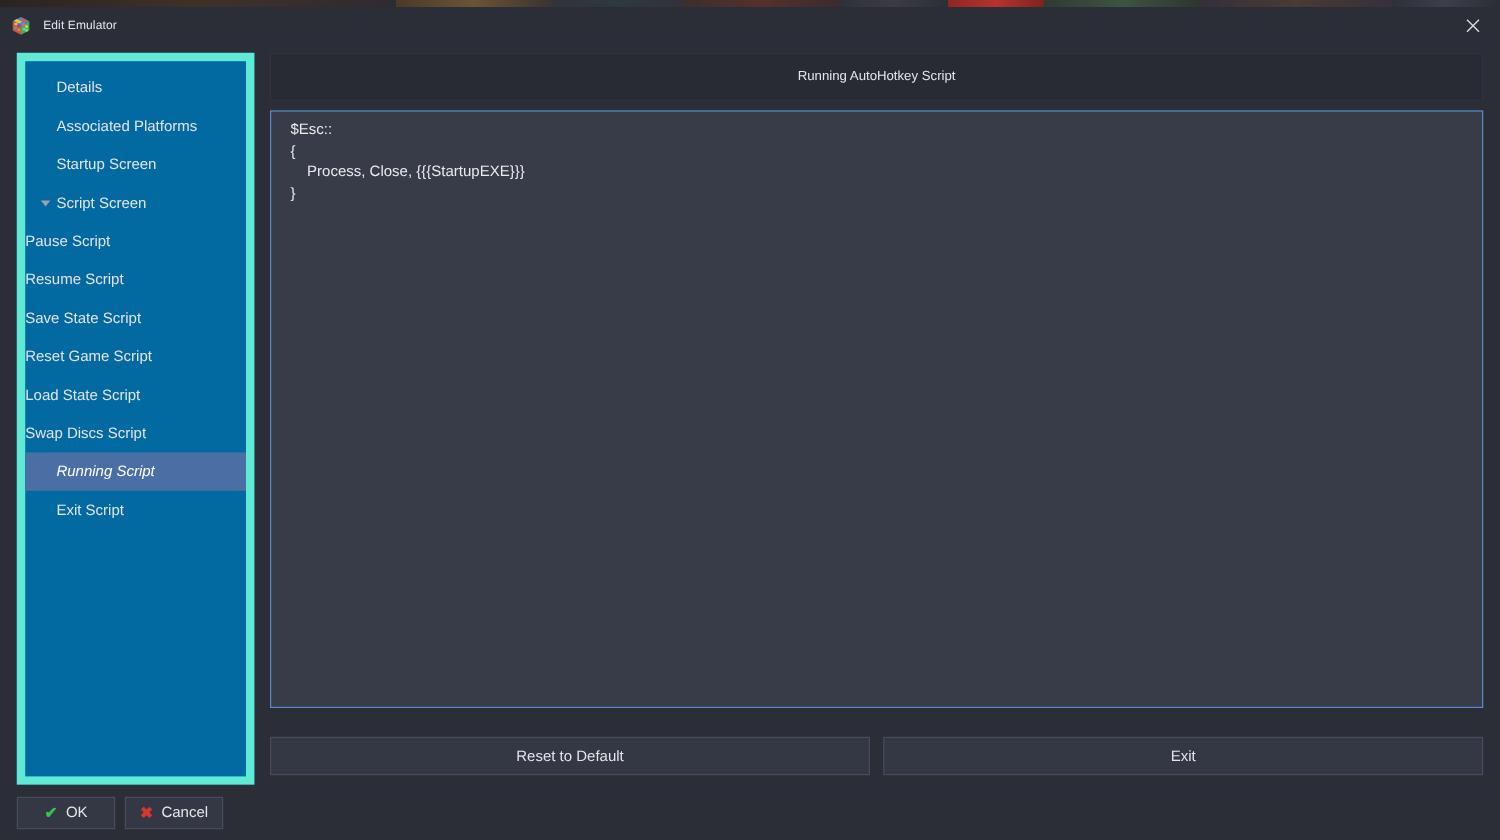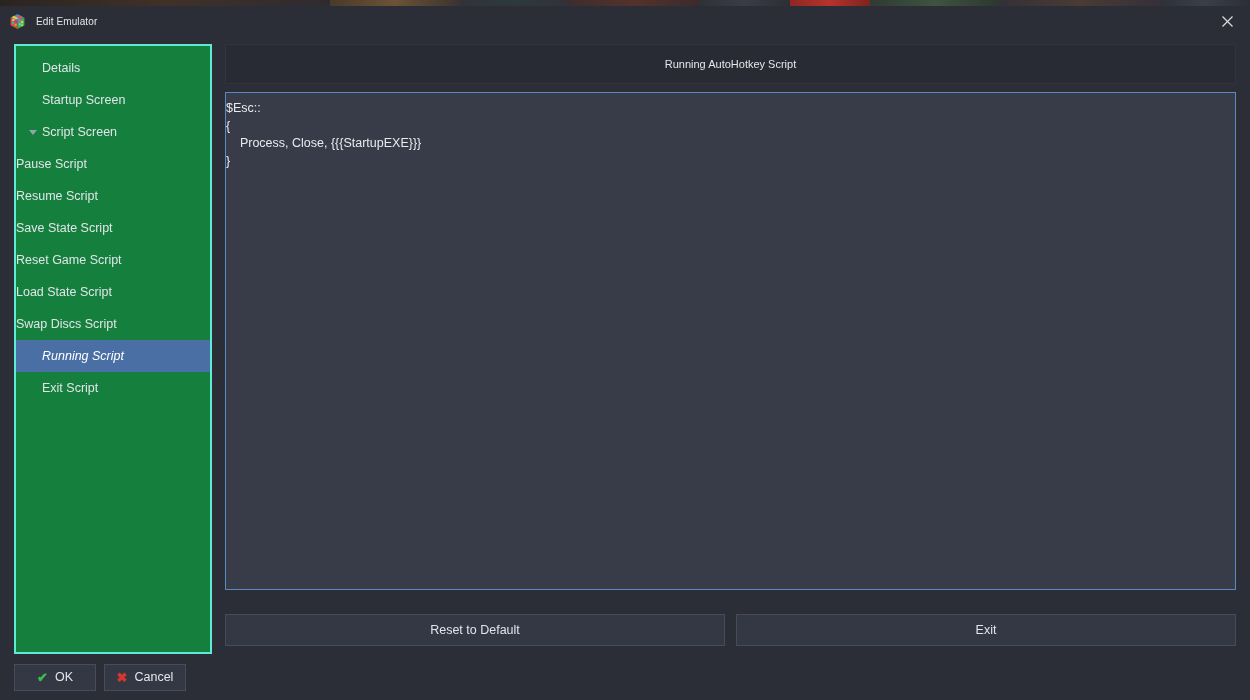--- a/index.html
+++ b/index.html
@@ -81,22 +81,22 @@
     display: flex;
     padding: 8px 14px 0 14px;
     gap: 13px;
     min-height: 0;
   }
 
   
   #sidebar {
     width: 198px;
     flex: 0 0 198px;
-    background: #15803d;
-    border: 2px solid #5eead4;
+    background: #0369a1;
+    border: 7px solid #5eead4;
     overflow: hidden;
     padding-top: 6px;
   }
   .nav-item {
     height: 32px;
     display: flex;
     align-items: center;
     color: #e2e4e9;
     font-size: 12.5px;
     position: relative;
@@ -147,21 +147,21 @@
     display: flex;
   }
   #code-editor {
     flex: 1;
     background: #383c49;
     border: 1px solid #5a8ac4;
     color: #e8eaee;
     font-family: "Liberation Sans", sans-serif;
     font-size: 12.5px;
     line-height: 17.5px;
-    padding: 7px 0;
+    padding: 7px 16px;
     resize: none;
     outline: none;
     white-space: pre;
     overflow: auto;
   }
   #button-row {
     flex: 0 0 32px;
     margin-top: 24px;
     display: flex;
     gap: 11px;
@@ -246,20 +246,23 @@
     </div>
   </div>
 
   <div id="body">
 
     <div id="sidebar">
         <div class="nav-item level0">
           <span>Details</span>
         </div>
         <div class="nav-item level0">
+          <span>Associated Platforms</span>
+        </div>
+        <div class="nav-item level0">
           <span>Startup Screen</span>
         </div>
         <div class="nav-item level0">
           <span class="tri"></span>
           <span>Script Screen</span>
         </div>
         <div class="nav-item level1">
           <span>Pause Script</span>
         </div>
         <div class="nav-item level1">

